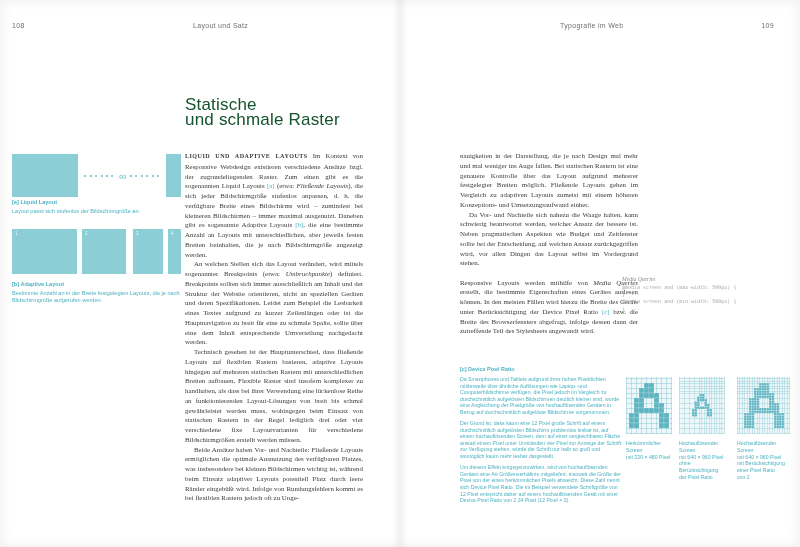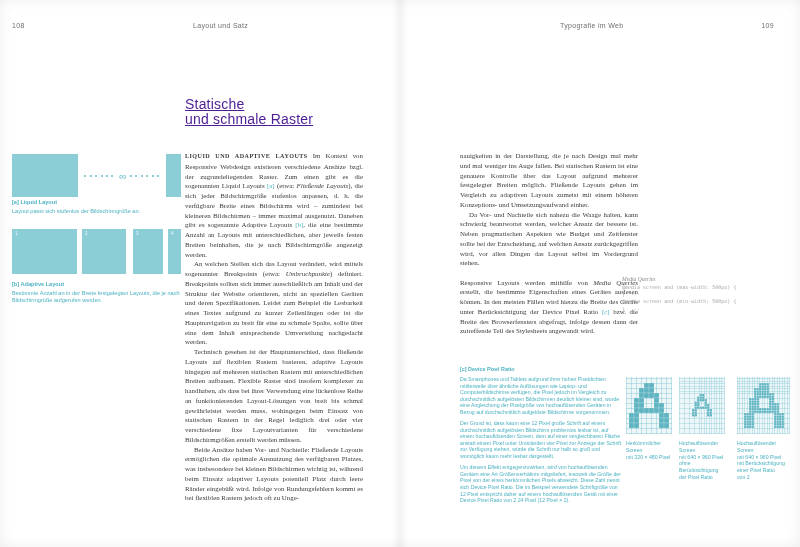--- a/index.html
+++ b/index.html
@@ -23,22 +23,22 @@
   .dotline{position:absolute;display:flex;align-items:center;}
   .dots{height:2px;flex:1;
     background:repeating-linear-gradient(90deg,#8bced6 0 2px,transparent 2px 5.5px);}
   .inf{color:#8bced6;font-size:11px;line-height:4px;padding:0 3px;font-weight:bold;}
 
   .figcap{position:absolute;left:12px;width:168px;}
   .figlabel{font-size:5.6px;font-weight:bold;color:#4db2c2;margin-bottom:3px;}
   .figtext{font-size:5.6px;color:#4db2c2;line-height:7px;}
 
   
-  .heading{position:absolute;left:185px;top:97px;font-size:14px;color:#4c1d95;
-    line-height:15px;letter-spacing:0.2px;font-weight:400;text-decoration:underline;}
+  .heading{position:absolute;left:185px;top:97px;font-size:17px;color:#14532d;
+    line-height:15px;letter-spacing:0.2px;font-weight:400;}
 
   
   .col{position:absolute;width:178px;color:#3b3b3b;font-family:"Liberation Serif",serif;
     font-size:6.9px;line-height:9.75px;text-align:justify;}
   .col-left{left:185px;top:151px;height:365px;}
   .col-right{left:460px;top:151px;height:200px;}
   .col p{margin:0;}
   .col p.indent{text-indent:9px;}
   .col p.space{margin-top:9.5px;}
   .seg-lead{font-weight:bold;font-size:6.1px;letter-spacing:0.45px;}

